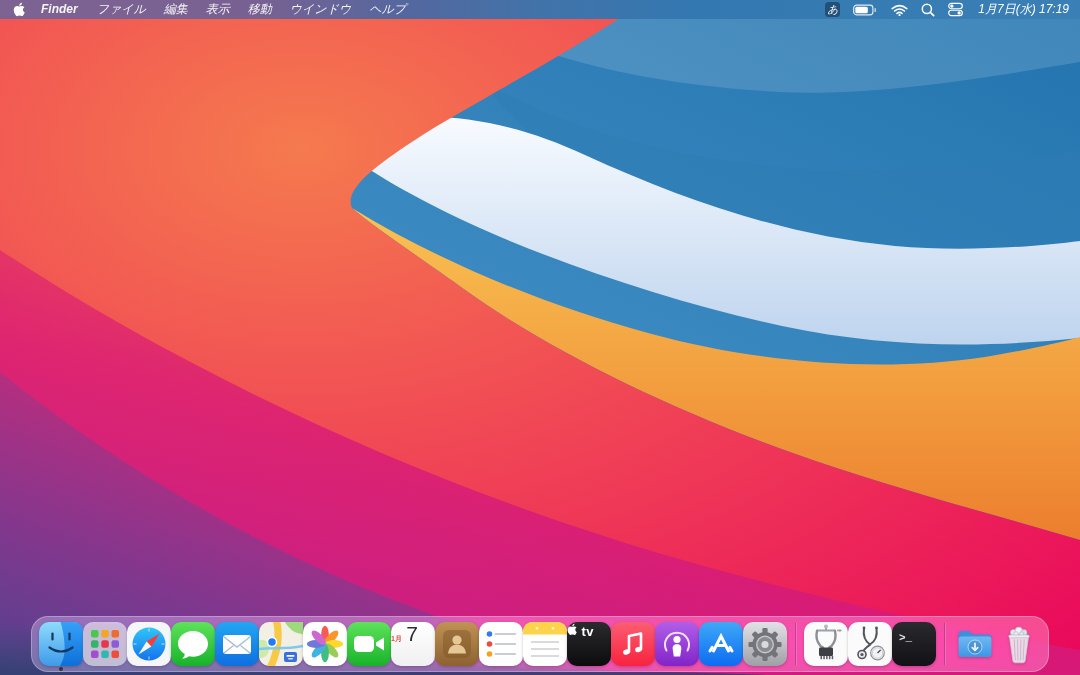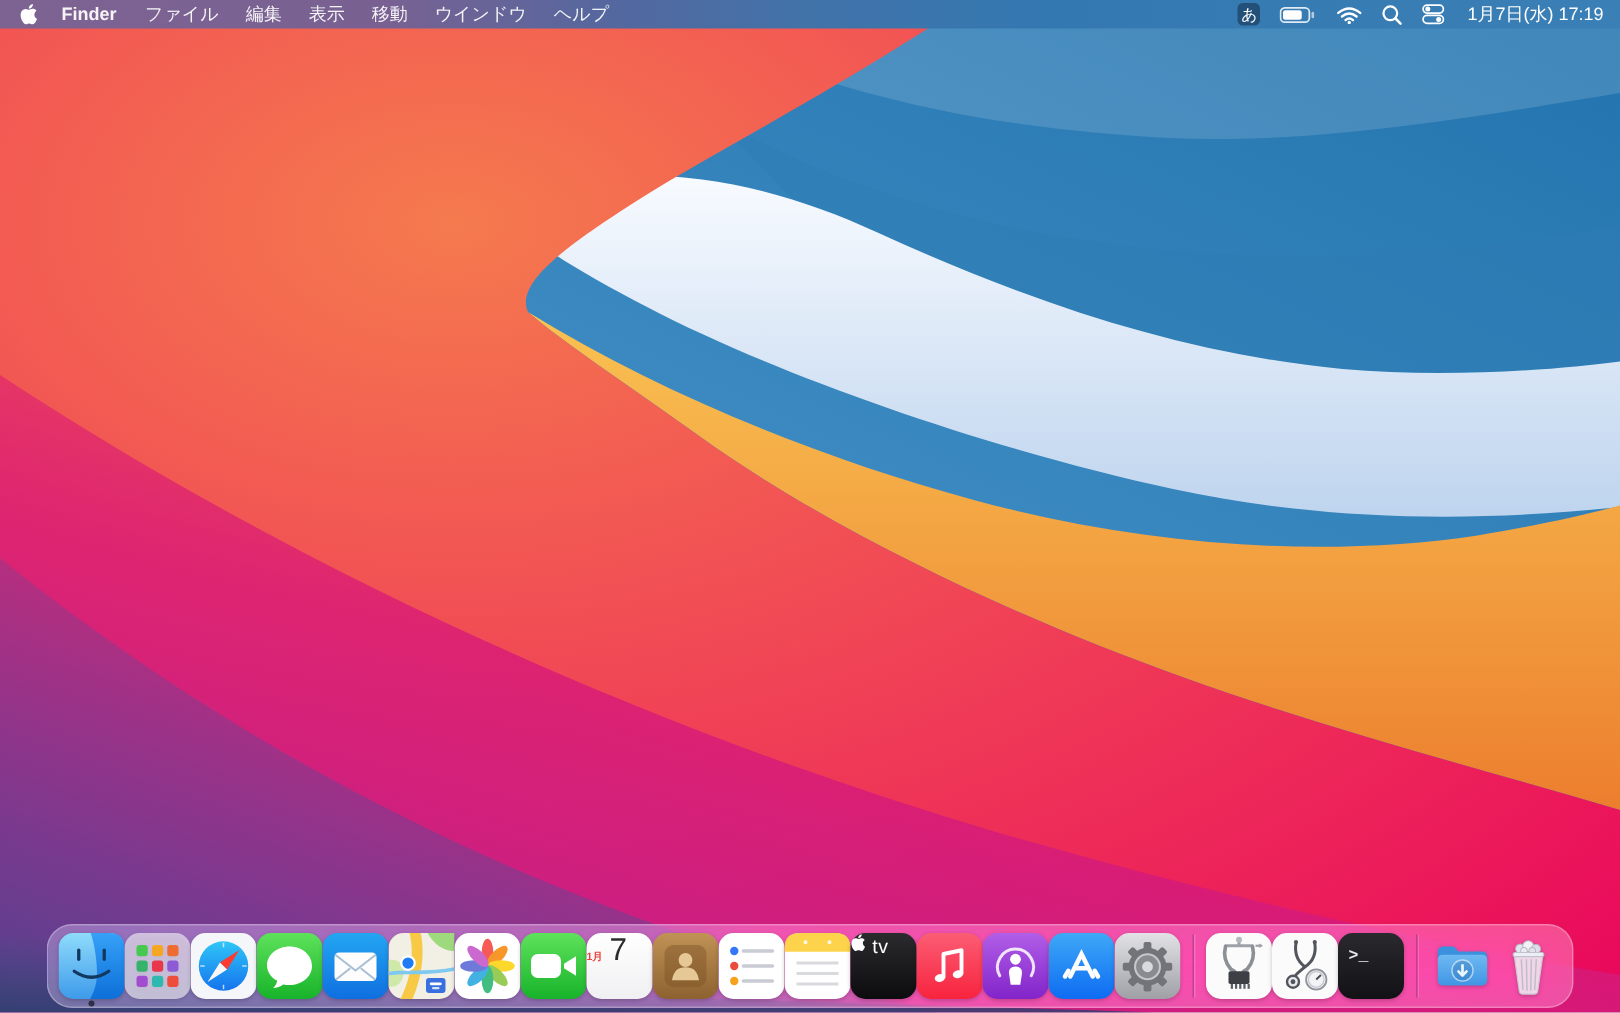--- a/index.html
+++ b/index.html
@@ -5,21 +5,21 @@
   html,body{margin:0;padding:0;}
   body{width:1080px;height:675px;overflow:hidden;position:relative;
        font-family:"Liberation Sans","DejaVu Sans",sans-serif;}
   .wall{position:absolute;inset:0;width:1080px;height:675px;display:block;}
 
   
   .menubar{position:absolute;top:0;left:0;right:0;height:19px;
     background:linear-gradient(90deg,#7d6392 0%,#786192 24%,#53689f 38%,#4173a9 50%,#3478b1 64%,#3a7fb5 100%);
     display:flex;align-items:center;justify-content:space-between;
     padding:0 11px;box-sizing:border-box;color:#fff;font-size:12px;}
-  .mb-left,.mb-right{display:flex;align-items:center;height:100%;}
+  .mb-left,.mb-right{display:flex;align-items:center;height:100%;font-style:italic;}
   .mi{padding:0 9px;line-height:19px;white-space:nowrap;color:rgba(255,255,255,.92);}
   .mi.app{font-weight:bold;padding:0 10px;}
   .apple{display:flex;align-items:center;padding:0 6px 0 2px;}
   .mb-right{gap:13px;}
   .sticon{display:flex;align-items:center;}
   .imebadge{width:15px;height:15px;border-radius:3.5px;background:rgba(10,22,44,.42);
     color:#fff;font-size:10.5px;display:flex;align-items:center;justify-content:center;}
   .clock{font-size:12px;color:#fff;white-space:nowrap;padding-left:2px;}
 
   
@@ -34,21 +34,21 @@
     box-shadow:1px 0 0 rgba(255,255,255,.18);}
   .dot{position:absolute;left:50%;bottom:-5px;transform:translateX(-50%);
     width:4px;height:4px;border-radius:50%;background:rgba(25,25,35,.75);}
   
   .cal-ic{background:linear-gradient(#ffffff,#f0f0f2);border-radius:10px;display:flex;
     flex-direction:column;align-items:center;justify-content:flex-start;}
   .cal-head{color:#e8463c;font-size:7px;font-weight:bold;margin-top:4px;line-height:8px;}
   .cal-day{color:#2c2c2e;font-size:21px;font-weight:300;line-height:24px;margin-top:1px;}
   .tv-ic{background:linear-gradient(#2b2b2e,#0c0c0e);border-radius:10px;display:flex;
     align-items:center;justify-content:center;gap:1px;}
-  .tv-label{color:#fff;font-size:13px;font-weight:normal;letter-spacing:.5px;}
+  .tv-label{color:#fff;font-size:13px;font-weight:bold;letter-spacing:.5px;}
   .term-ic{background:linear-gradient(#2a2a2e,#121216);border-radius:10px;box-sizing:border-box;
     padding:5px 0 0 7px;}
   .term-label{color:#e8e8ea;font-family:"Liberation Mono","DejaVu Sans Mono",monospace;
     font-size:11px;font-weight:bold;}
 </style>
 </head>
 <body>
 
 <svg class="wall" viewBox="0 0 1080 675" preserveAspectRatio="none">
   <defs>

